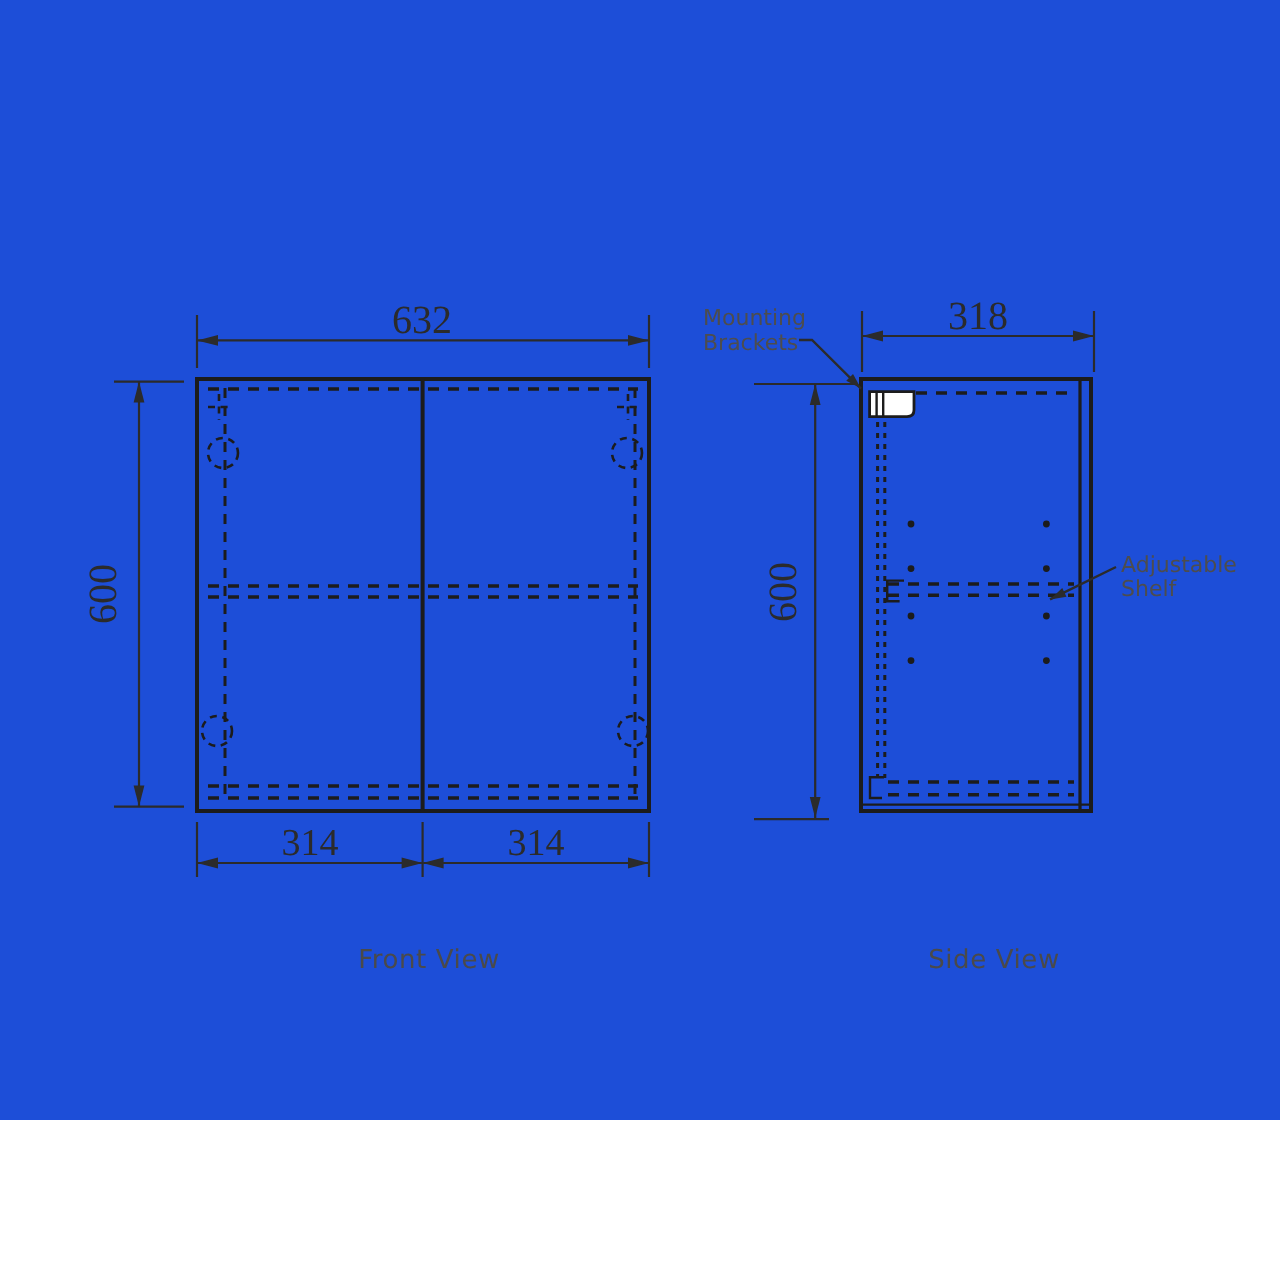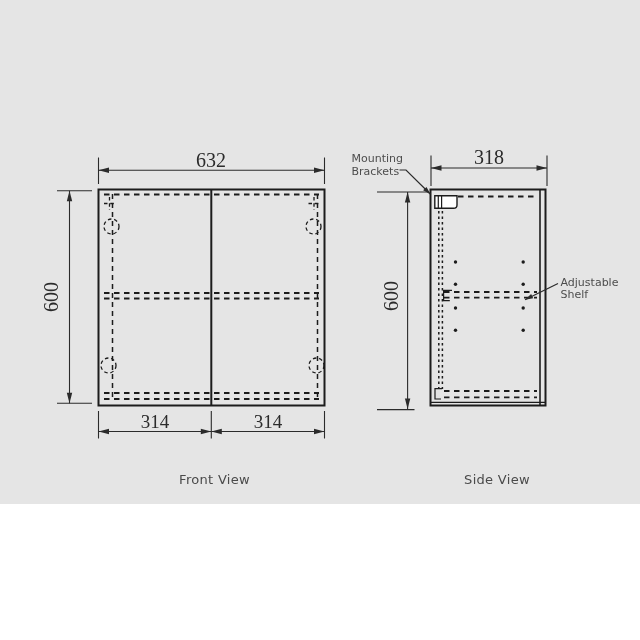--- a/index.html
+++ b/index.html
@@ -1,16 +1,16 @@
 <!DOCTYPE html>
 <html><head>
 <meta charset="utf-8">
 <style>
   html,body{margin:0;padding:0;background:#ffffff;}
-  .canvas{position:relative;width:640px;height:504px;background:#e5e5e5;overflow:hidden;}
+  .canvas{position:relative;width:640px;height:560px;background:#1d4ed8;overflow:hidden;}
   svg{display:block;}
   .outline{stroke:#1c1c1c;stroke-width:2;fill:none;}
   .solid-mid{stroke:#1c1c1c;stroke-width:1.6;fill:none;}
   .solid-thin{stroke:#1c1c1c;stroke-width:1.2;fill:none;}
   .hid-h{stroke:#1c1c1c;stroke-width:1.8;fill:none;stroke-dasharray:5.5 4.5;}
   .hid-v{stroke:#1c1c1c;stroke-width:1.5;fill:none;stroke-dasharray:5 4;}
   .hid-sm{stroke:#1c1c1c;stroke-width:1.3;fill:none;stroke-dasharray:3.5 2.8;}
   .back-dash{stroke:#1c1c1c;stroke-width:1.5;fill:none;stroke-dasharray:2.5 3;}
   .dim{stroke:#2b2b2b;stroke-width:1.1;fill:none;}
   .lead{stroke:#2b2b2b;stroke-width:1.2;fill:none;}

